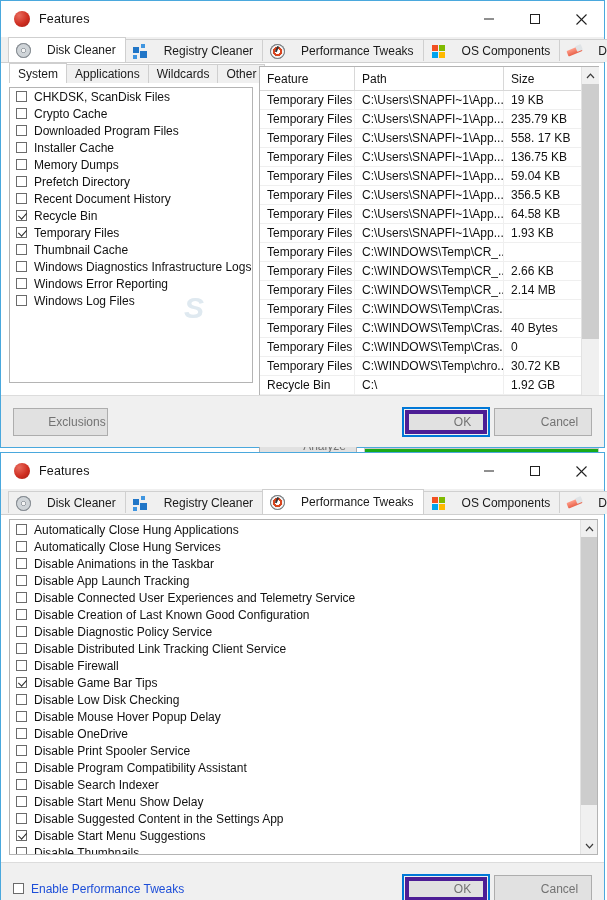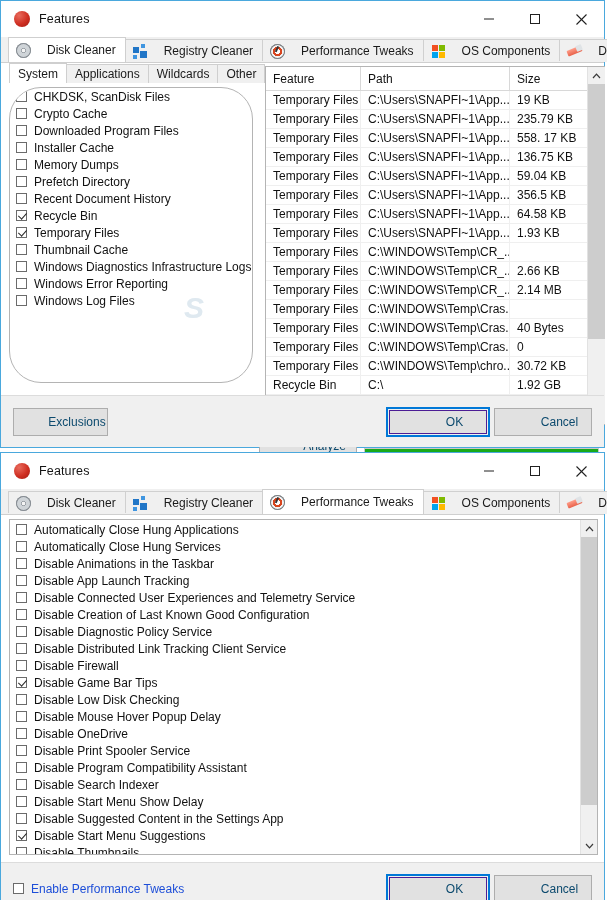--- a/index.html
+++ b/index.html
@@ -156,21 +156,21 @@
 
   
   .listbox{
     border:1px solid #b4b4b4;
     background:#ffffff;
     box-sizing:border-box;
     overflow:hidden;
     position:relative;
   }
   #disk-left-list{
-    position:absolute;left:8px;top:24px;width:244px;height:296px;border-radius:32px;
+    position:absolute;left:8px;top:24px;width:244px;height:296px;
   }
   .chk-row{
     height:17px;
     display:flex;align-items:center;
     padding-left:6px;
     font-size:12px;color:#111;
     white-space:nowrap;
   }
   .cb{
     width:11px;height:11px;
@@ -185,21 +185,21 @@
     content:"";
     position:absolute;left:2.5px;top:0px;
     width:4px;height:7px;
     border:solid #2a2a2a;
     border-width:0 1.6px 1.6px 0;
     transform:rotate(42deg);
   }
 
   
   .table-wrap{
-    position:absolute;left:264px;top:3px;width:340px;height:359px;
+    position:absolute;left:258px;top:3px;width:340px;height:359px;
     border:1px solid #b4b4b4;background:#fff;box-sizing:border-box;
     display:flex;
     justify-content:flex-end;
   }
   .tbl-main{flex:1 1 auto;overflow:hidden;}
   .thead{
     display:flex;height:24px;background:#fff;border-bottom:1px solid #d8d8d8;
     box-sizing:border-box;
   }
   .th{
@@ -241,21 +241,21 @@
   }
 
   
   .analyze-row{
     position:absolute;left:258px;top:366px;width:340px;height:33px;
     display:flex;align-items:center;
   }
   .btn{
     background:#e1e1e1;
     border:1px solid #adadad;
-    font-size:12px;color:#0c4a6e;
+    font-size:12px;color:#737373;
     display:flex;align-items:center;justify-content:center;
     box-sizing:border-box;
     white-space:nowrap;
     padding-left:33px;
   }
   #analyze-btn{width:98px;height:31px;}
   .bars{
     margin-left:7px;flex:1 1 auto;
     display:flex;flex-direction:column;justify-content:center;gap:4px;
   }
@@ -274,21 +274,21 @@
     padding:0 12px;box-sizing:border-box;
     position:relative;
   }
   #exclusions-btn{width:95px;height:28px;}
   .spacer{flex:1 1 auto;}
   .ok-wrap{
     border:2px solid #0078d7;
     padding:1px;
     box-sizing:border-box;
   }
-  #ok-btn-1,#ok-btn-2{width:98px;height:24px;border:1px solid #4c1d95;}
+  #ok-btn-1,#ok-btn-2{width:82px;height:24px;border:4px solid #4c1d95;}
   #cancel-btn-1,#cancel-btn-2{width:98px;height:28px;margin-left:4px;}
   .foot-chk{display:flex;align-items:center;font-size:12px;color:#1d4ed8;}
 
   
   #perf-list{
     position:absolute;left:8px;top:4px;width:589px;height:336px;
   }
   .perf-inner{display:flex;height:100%;}
   .perf-rows{flex:1 1 auto;padding-top:1px;}
 

